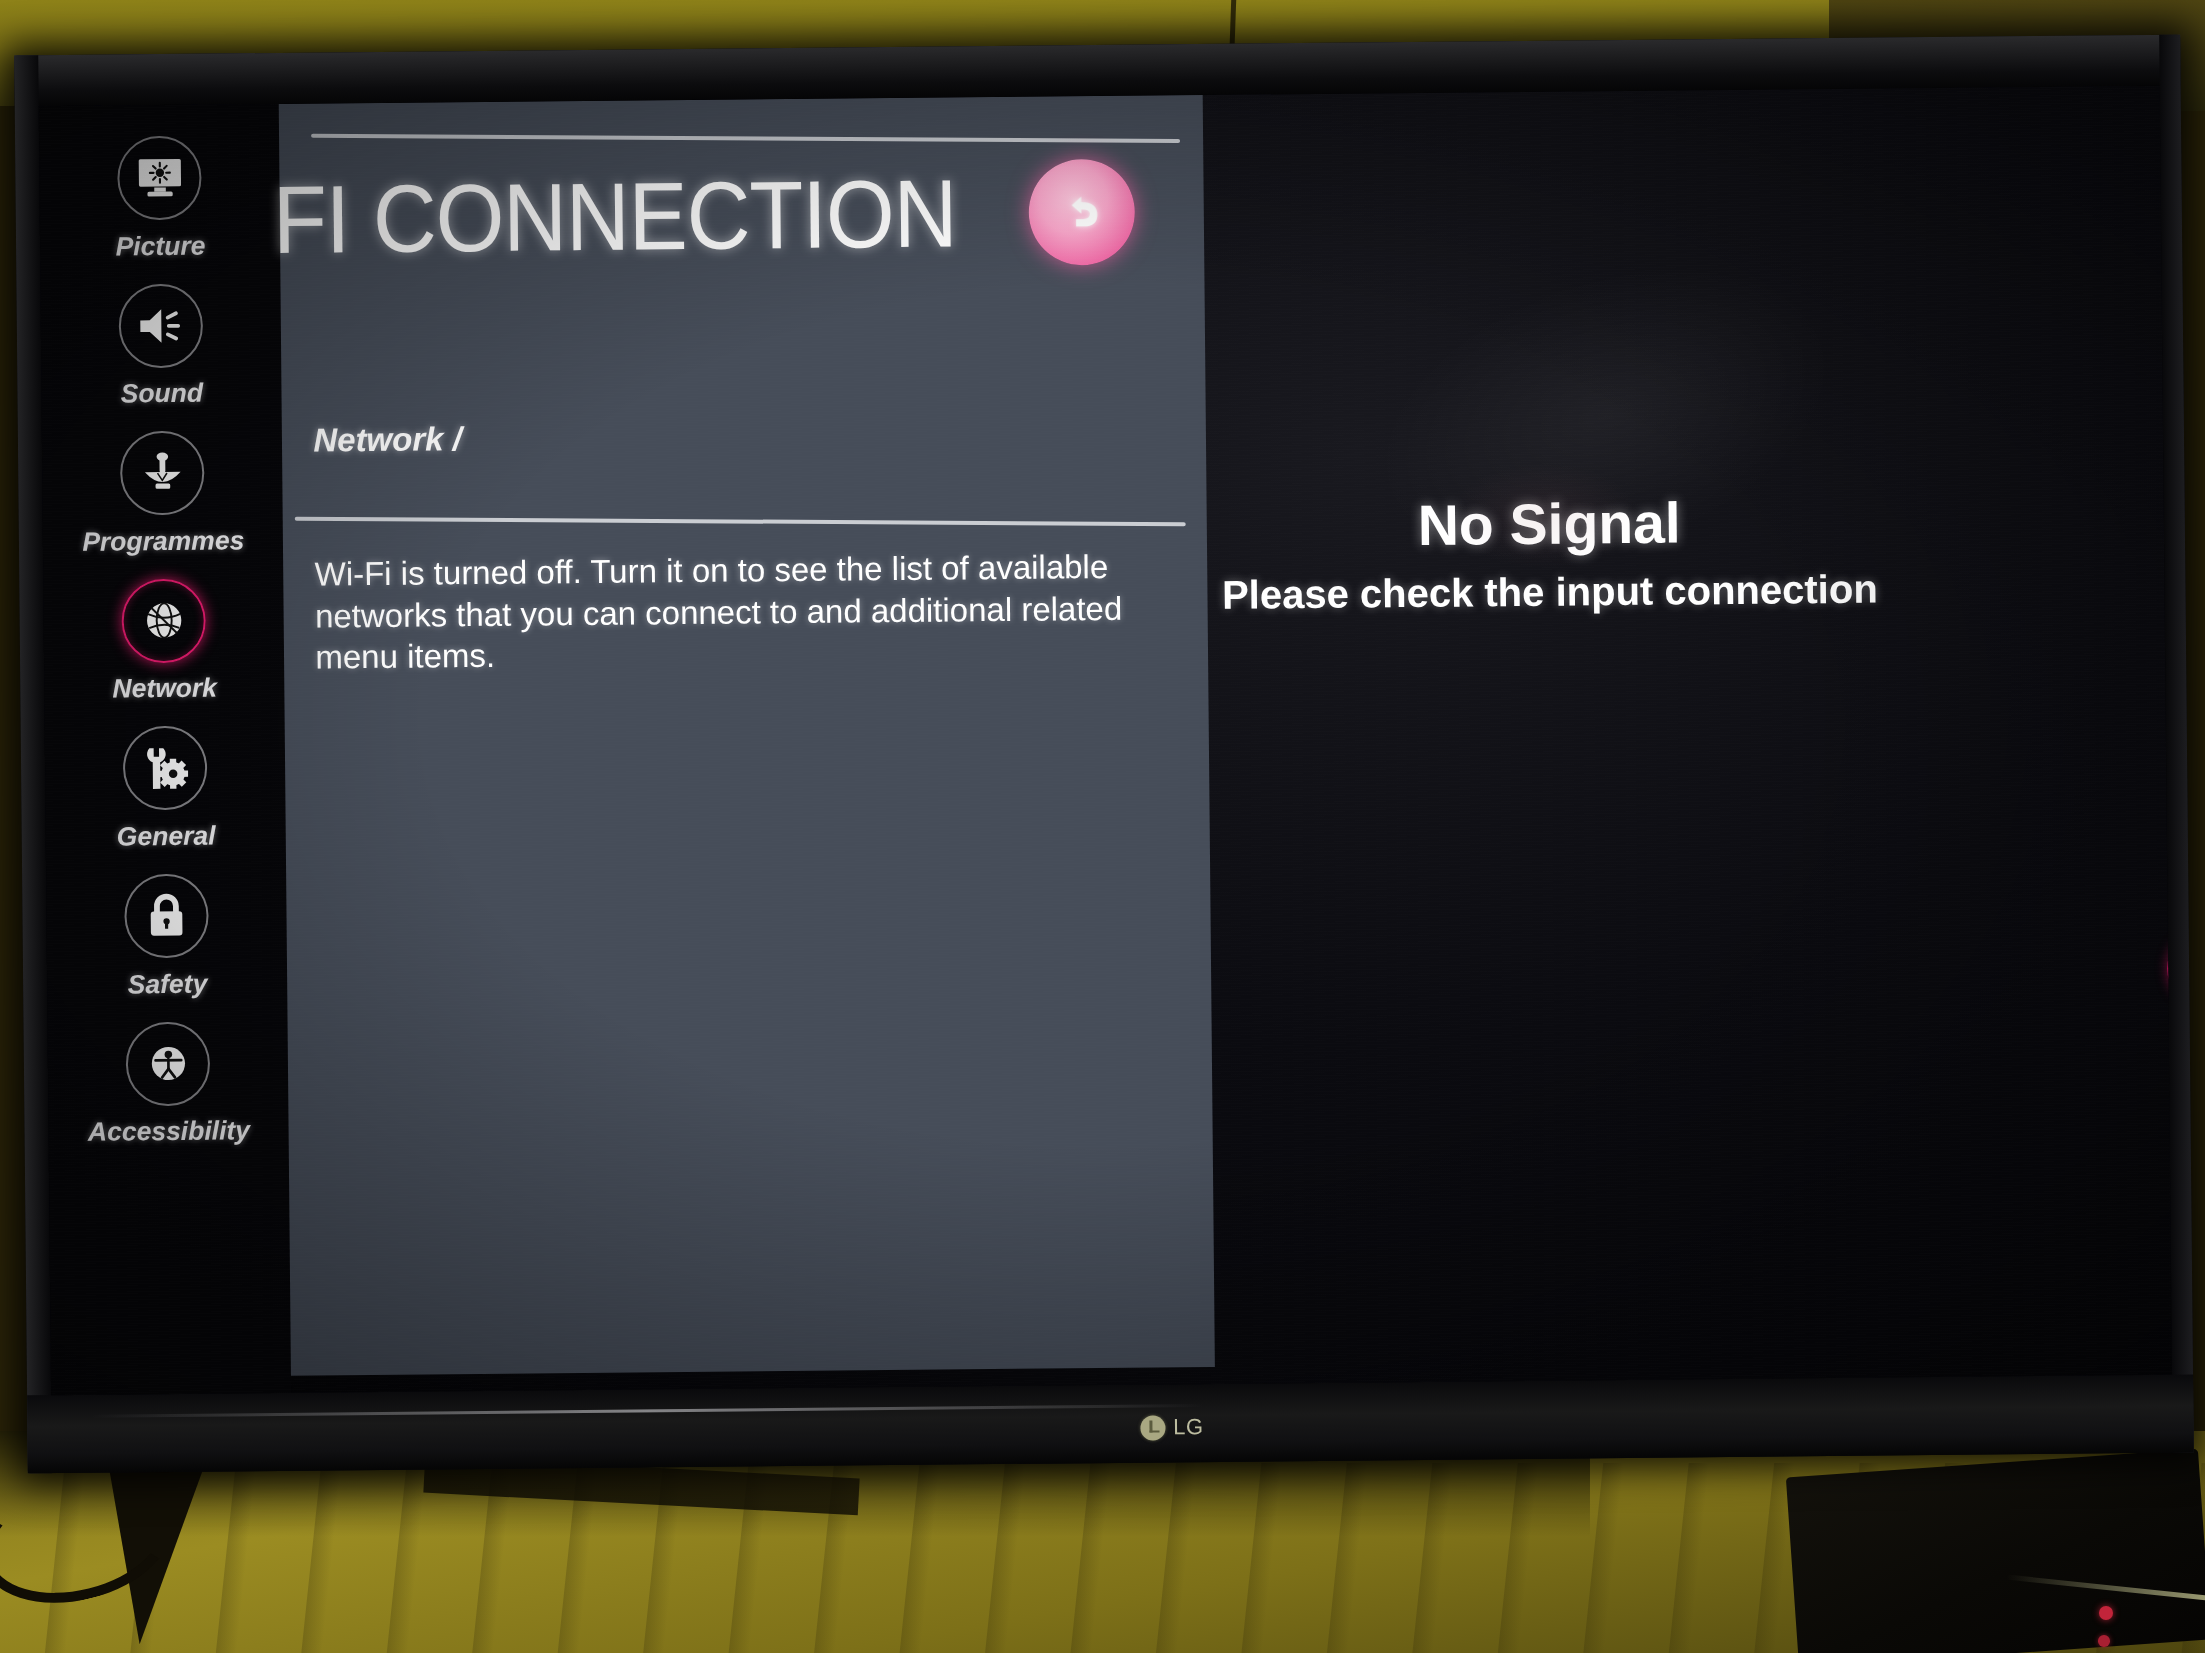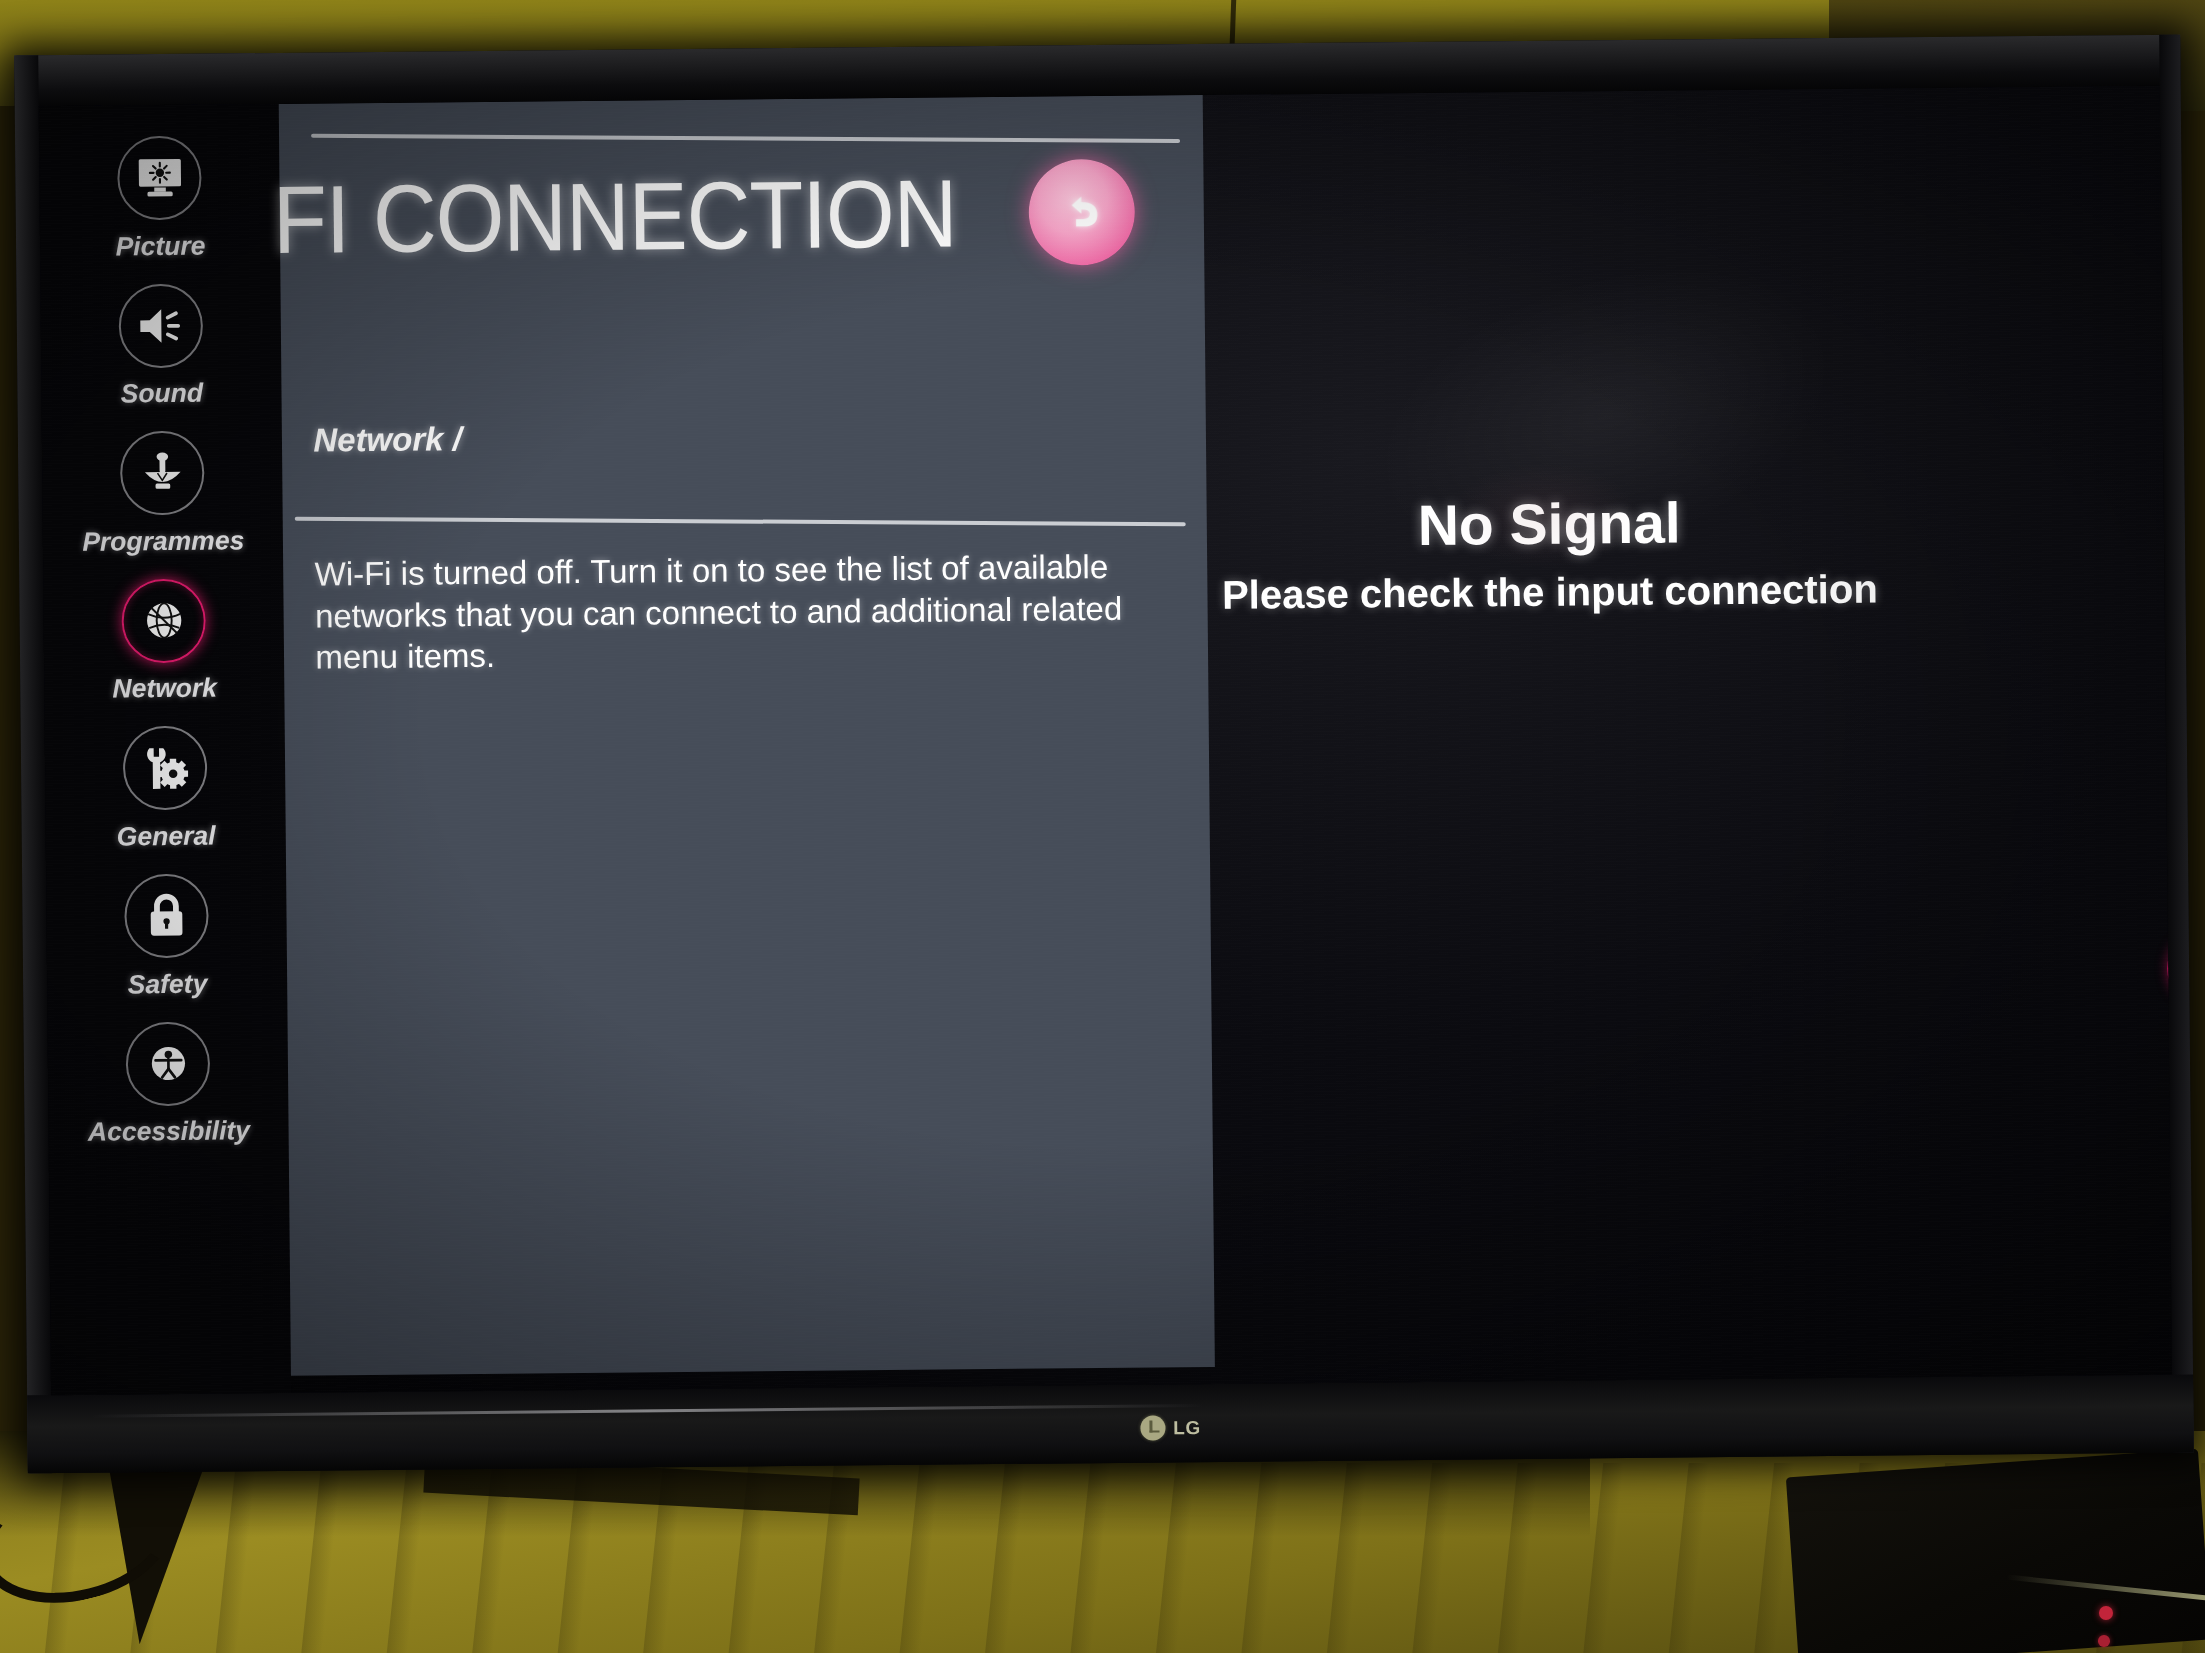--- a/index.html
+++ b/index.html
@@ -39,21 +39,21 @@
   .tv-bezel-bottom{position:absolute;left:0;bottom:0;width:100%;height:78px;
       background:linear-gradient(180deg,#0a0a0c,#191919 40%,#101012 75%,#050505);}
   .bezel-glint{position:absolute;left:64px;bottom:55px;width:1113px;height:2.7px;
       background:linear-gradient(90deg,rgba(255,255,255,0),rgba(225,225,230,.55),rgba(255,255,255,0));}
 
   .lg-logo{position:absolute;left:1113px;bottom:22px;display:flex;align-items:center;gap:7.4px;}
   .lg-mark{width:25.4px;height:25.4px;border-radius:50%;background:#a9a882;
       position:relative;box-shadow:0 0 3.2px rgba(160,160,110,.5);}
   .lg-mark:after{content:"";position:absolute;left:9px;top:5.3px;width:2.7px;height:11.7px;background:#5c5c3e;}
   .lg-mark:before{content:"";position:absolute;left:9px;top:15px;width:9.5px;height:2.7px;background:#5c5c3e;}
-  .lg-text{color:#bdbda0;font-size:19px;font-weight:bold;letter-spacing:0.5px;line-height:1;}
+  .lg-text{color:#bdbda0;font-size:22px;font-weight:normal;letter-spacing:0.5px;line-height:1;}
 
   
   .screen{position:absolute;left:24.4px;top:51px;right:21px;bottom:78px;
       background:#050508;overflow:hidden;}
 
   
   .nosignal-bg{position:absolute;left:0;top:0;width:100%;height:100%;
       background:radial-gradient(ellipse at 62% 28%,#19191f 0%,#0b0b10 45%,#030306 100%);}
   .nosignal-block{position:absolute;left:1050px;top:403px;width:912px;
       text-align:center;color:#fff;}

